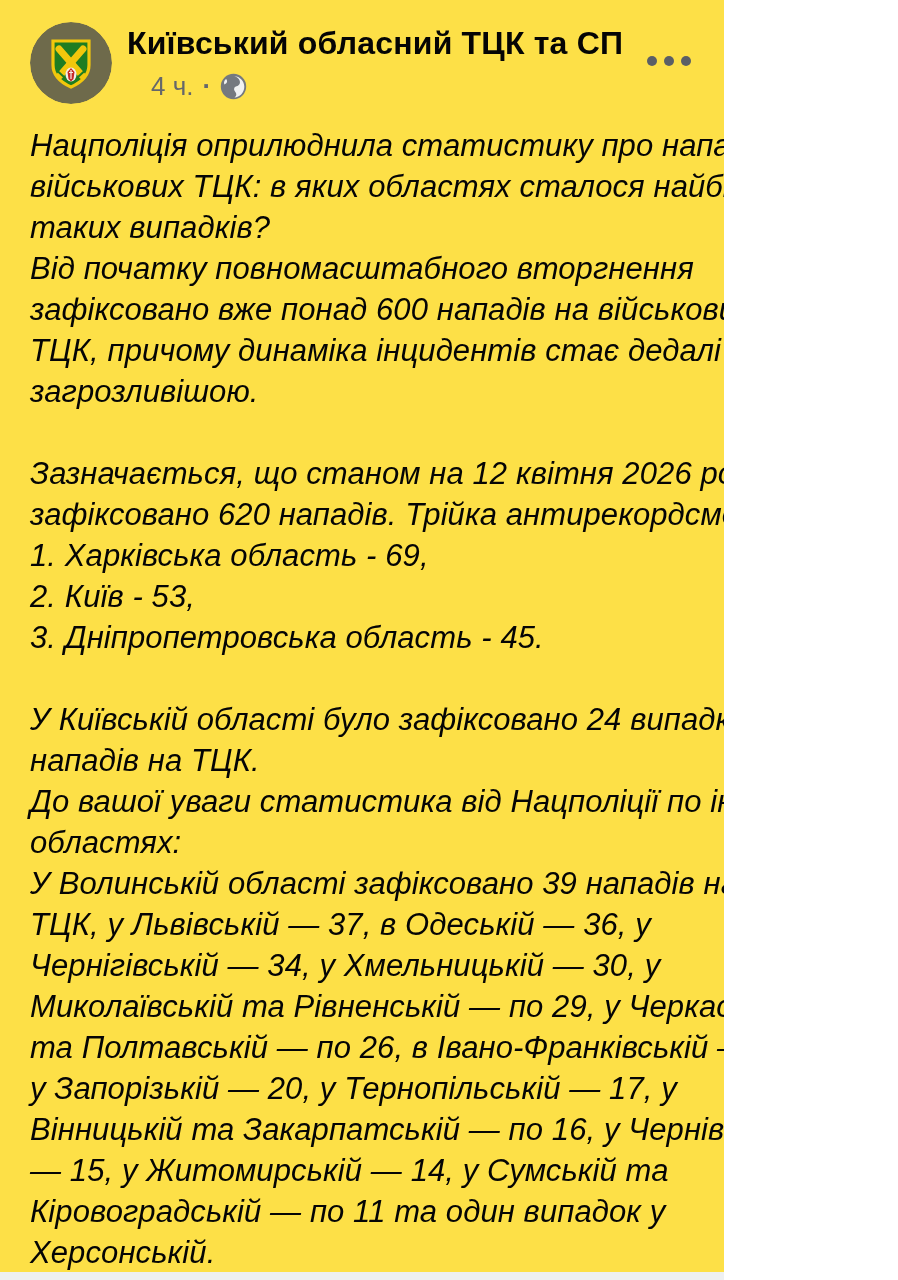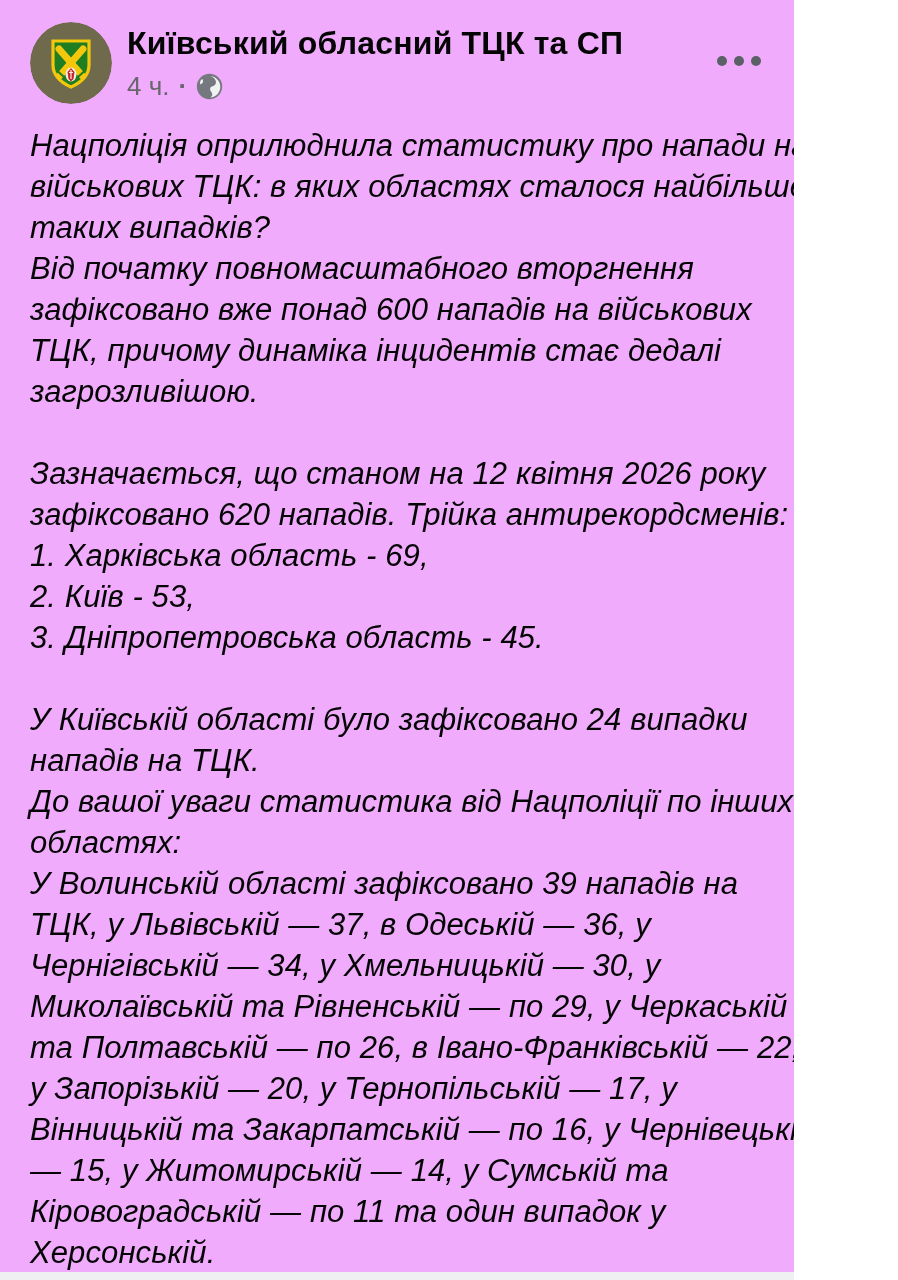--- a/index.html
+++ b/index.html
@@ -1,21 +1,21 @@
 <!DOCTYPE html>
 <html><head>
 <meta charset="utf-8">
 <style>
   * { margin: 0; padding: 0; box-sizing: border-box; }
   html, body { background: #ffffff; }
   .post-card {
     position: relative;
-    width: 794px;
+    width: 724px;
     height: 1280px;
-    background: #f0abfc;
+    background: #fde047;
     font-family: "Liberation Sans", "DejaVu Sans", sans-serif;
     overflow: hidden;
   }
   .post-header {
     position: absolute;
     top: 22px;
     left: 30px;
     right: 16px;
     display: flex;
     align-items: flex-start;
@@ -41,21 +41,21 @@
     letter-spacing: 0.2px;
     cursor: pointer;
   }
   .meta-row {
     margin-top: 9px;
     display: flex;
     align-items: center;
     font-size: 26px;
     color: #65676B;
   }
-  .meta-row .timestamp { cursor: pointer; }
+  .meta-row .timestamp { cursor: pointer; margin-left: 24px; }
   .meta-row .separator {
     margin: 0 9px;
     font-weight: 700;
   }
   .globe-icon { display: inline-flex; align-items: center; }
   .more-menu {
     position: absolute;
     top: 26px;
     right: 15px;
     display: flex;

